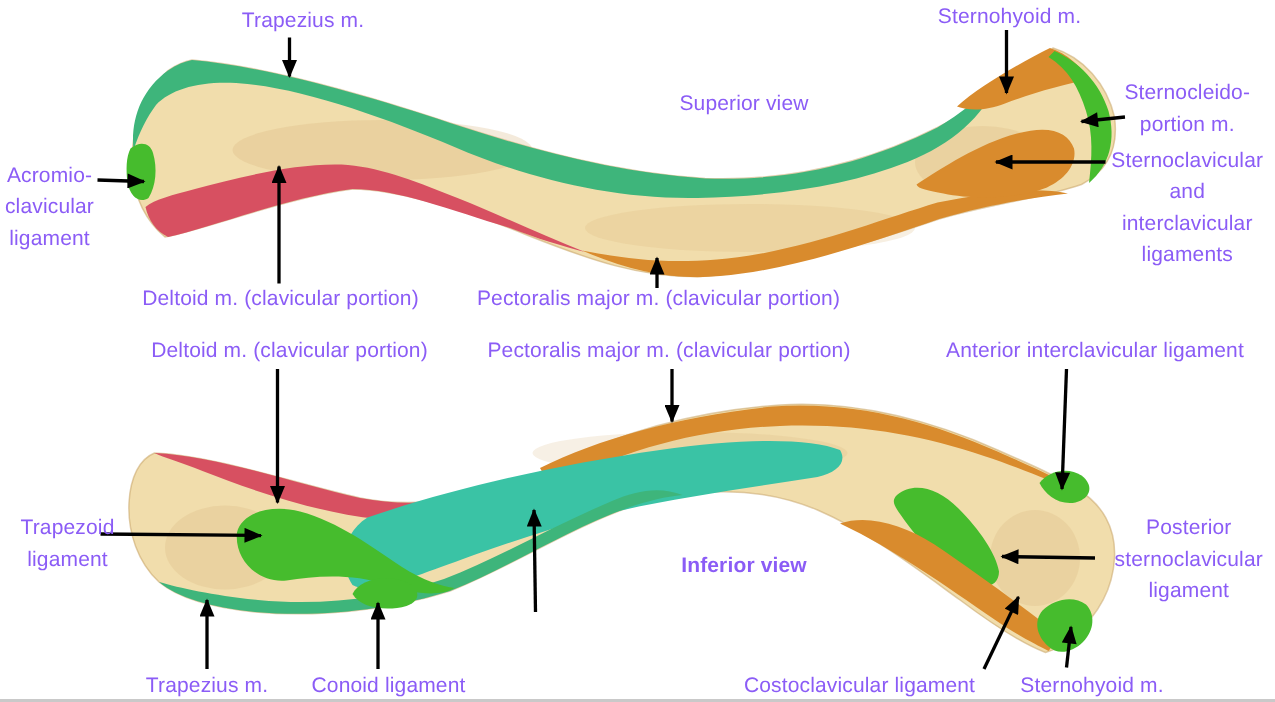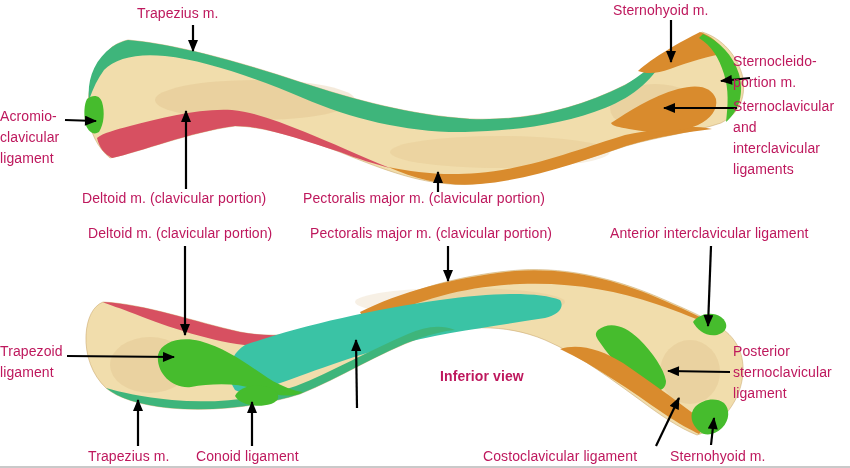--- a/index.html
+++ b/index.html
@@ -2,22 +2,22 @@
 <html><head>
 <meta charset="utf-8">
 <style>
   html,body { margin:0; padding:0; background:#ffffff; }
   .canvas {
     position:relative; width:850px; height:468px; background:#ffffff;
     font-family:"Liberation Sans", sans-serif; overflow:hidden;
   }
   .art { position:absolute; left:0; top:0; }
   .lbl {
-    position:absolute; font-size:14px; line-height:21px; color:#be185d;
-    text-align:left; white-space:pre-line; letter-spacing:0.1px;
+    position:absolute; font-size:14px; line-height:21px; color:#8b5cf6;
+    text-align:center; white-space:pre-line; letter-spacing:0.1px;
   }
   .arrow { stroke:#000; stroke-width:2.2px; fill:none; }
   .bone { stroke:#c9a66b; stroke-width:1px; stroke-opacity:0.55; }
   .bottom-rule { position:absolute; left:0; right:0; bottom:0; height:2px; background:#c9c9c9; }
 </style>
 </head>
 <body>
 
 <div class="canvas">
 
@@ -123,35 +123,36 @@
       <line class="arrow" marker-end="url(#ah)" x1="357" y1="408" x2="356" y2="340"></line>
       <line class="arrow" marker-end="url(#ah)" x1="138" y1="446" x2="138" y2="400"></line>
       <line class="arrow" marker-end="url(#ah)" x1="252" y1="446" x2="252" y2="402"></line>
       <line class="arrow" marker-end="url(#ah)" x1="656" y1="446" x2="679" y2="398"></line>
       <line class="arrow" marker-end="url(#ah)" x1="711" y1="445" x2="714" y2="418"></line>
     </g>
   </svg>
 
   <div class="lbl" style="left:137px; top:3px;   width:130px;">Trapezius m.</div>
   <div class="lbl" style="left:613px; top:0px;   width:120px;">Sternohyoid m.</div>
+  <div class="lbl" style="left:440px; top:58px;  width:112px;">Superior view</div>
   <div class="lbl" style="left:733px; top:51px;  width:117px;">Sternocleido-
 portion m.</div>
   <div class="lbl" style="left:733px; top:96px;  width:117px;">Sternoclavicular
 and
 interclavicular
 ligaments</div>
   <div class="lbl" style="left:0px;   top:106px; width:66px;">Acromio-
 clavicular
 ligament</div>
   <div class="lbl" style="left:82px;  top:188px; width:210px;">Deltoid m. (clavicular portion)</div>
   <div class="lbl" style="left:303px; top:188px; width:272px;">Pectoralis major m. (clavicular portion)</div>
   <div class="lbl" style="left:88px;  top:223px; width:210px;">Deltoid m. (clavicular portion)</div>
   <div class="lbl" style="left:310px; top:223px; width:272px;">Pectoralis major m. (clavicular portion)</div>
   <div class="lbl" style="left:610px; top:223px; width:240px;">Anterior interclavicular ligament</div>
-  <div class="lbl" style="left:0px;   top:341px; width:66px;">Trapezoid
+  <div class="lbl" style="left:0px;   top:341px; width:66px;padding-left:12px;">Trapezoid
 ligament</div>
   <div class="lbl" style="left:440px; top:366px; width:112px;font-weight:bold;">Inferior view</div>
   <div class="lbl" style="left:733px; top:341px; width:119px;">Posterior
 sternoclavicular
 ligament</div>
   <div class="lbl" style="left:88px;  top:446px; width:100px;">Trapezius m.</div>
   <div class="lbl" style="left:483px; top:446px; width:180px;">Costoclavicular ligament</div>
   <div class="lbl" style="left:196px; top:446px; width:126px;">Conoid ligament</div>
   <div class="lbl" style="left:670px; top:446px; width:116px;">Sternohyoid m.</div>
 

